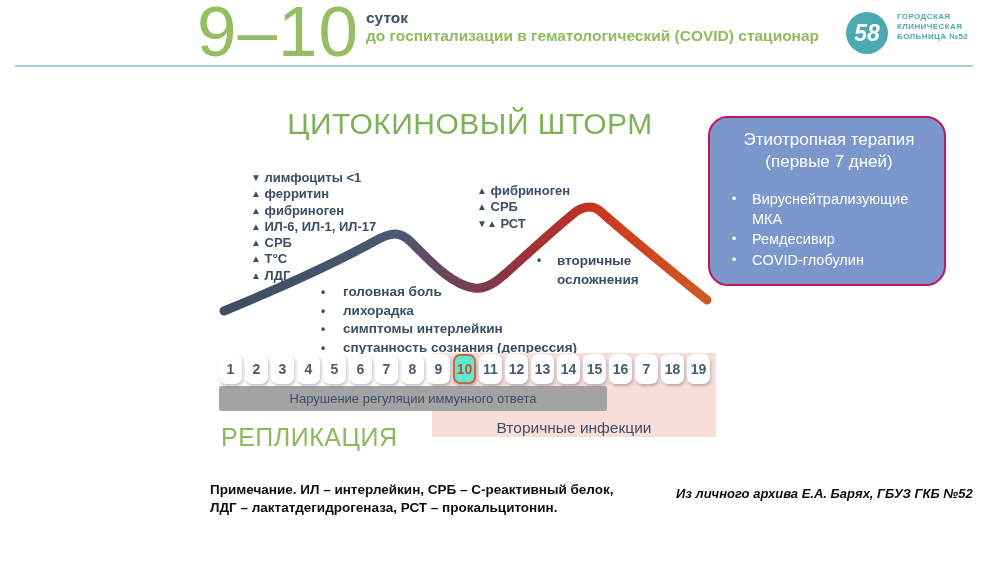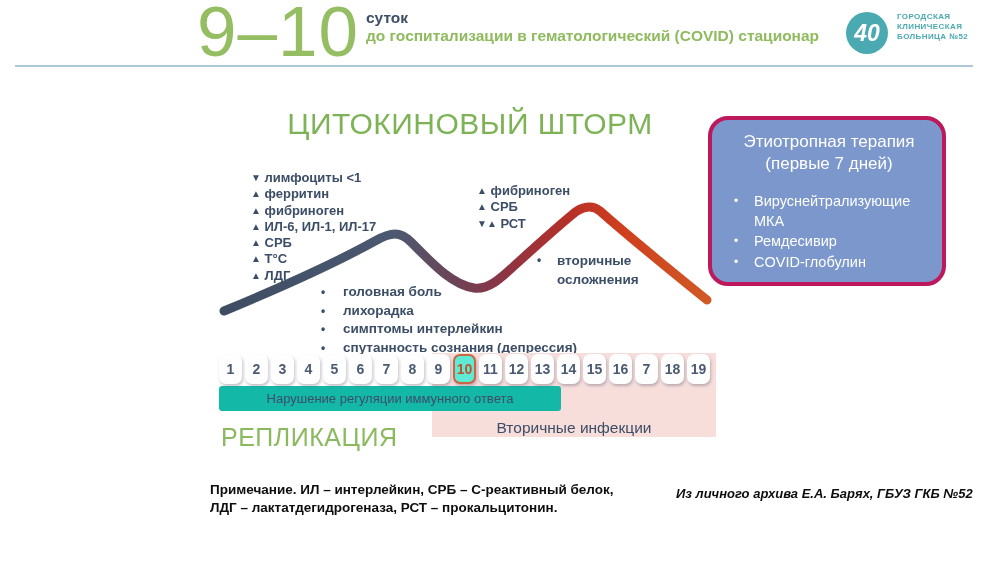--- a/index.html
+++ b/index.html
@@ -27,33 +27,33 @@
 
   
   .bullets { position:absolute; font-size:13.5px; font-weight:bold; color:#3c4d66; line-height:18.6px; white-space:nowrap; }
   .symptoms { left:321px; top:283px; }
   .bullets .dot { display:inline-block; width:22px; font-size:12px; }
   .secondary { position:absolute; left:537px; top:251px; font-size:13.5px; font-weight:bold; color:#3c4d66; line-height:19px; display:flex; }
   .secondary .dot { width:20px; font-size:12px; }
   .secondary .txt { width:96px; white-space:normal; }
 
   
-  .therapy { position:absolute; left:708px; top:116px; width:238px; height:170px; background:#7b97cb; border:4px solid #be185d; border-radius:20px; color:#fff; padding:11px 12px 0 16px; }
+  .therapy { position:absolute; left:708px; top:116px; width:238px; height:170px; background:#7b97cb; border:2px solid #be185d; border-radius:20px; color:#fff; padding:11px 12px 0 16px; }
   .therapy-title { text-align:center; font-size:17px; line-height:22px; }
   .therapy-list { list-style:none; margin-top:17px; font-size:14.5px; line-height:19.5px; }
   .therapy-list li { display:flex; margin-bottom:1px; }
   .therapy-list .dot { width:26px; flex:0 0 26px; font-size:12px; padding-left:6px; }
 
   
   .curve-svg { position:absolute; left:0; top:0; z-index:0; }
 
   
   .secondary-band { position:absolute; left:432px; top:353px; width:284px; height:84px; background:#f7dedb; z-index:1; }
   .band-label { position:absolute; left:0; right:0; top:66px; text-align:center; font-size:15.5px; color:#3c4d66; }
-  .immune-bar { position:absolute; left:219px; top:386px; width:342px; height:25px; background:#14b8a6; border-radius:3px; z-index:2; display:flex; align-items:center; justify-content:center; font-size:13px; color:#3c4d66; }
+  .immune-bar { position:absolute; left:219px; top:386px; width:388px; height:25px; background:#a3a3a3; border-radius:3px; z-index:2; display:flex; align-items:center; justify-content:center; font-size:13px; color:#3c4d66; }
   .timeline { position:absolute; left:219px; top:354px; display:flex; gap:3px; z-index:3; }
   .tile { width:23px; height:30px; background:#fefefe; border-radius:7px; box-shadow:1px 2px 3px rgba(90,90,115,0.38); display:flex; align-items:center; justify-content:center; font-size:14px; font-weight:bold; color:#4a5a72; }
   .tile.highlight { background:#5eead4; border:2px solid #c96742; color:#c2512b; }
 
   .replication { position:absolute; left:221px; top:423px; font-size:25px; color:#8bb95e; letter-spacing:0.5px; }
 
   
   .note { position:absolute; left:210px; top:481px; font-size:13.5px; font-weight:bold; color:#0d0d0d; line-height:17.5px; }
   .credit { position:absolute; left:676px; top:486px; font-size:13px; font-weight:bold; font-style:italic; color:#0d0d0d; }
 </style>
@@ -61,21 +61,21 @@
 <body>
 
 <div class="slide">
 
   <div class="big-days">9–10</div>
   <div class="header-text">
     <div class="l1">суток</div>
     <div class="l3">до госпитализации в гематологический (COVID) стационар</div>
   </div>
   <div class="logo">
-    <div class="logo-circle">40</div>
+    <div class="logo-circle">58</div>
     <div class="logo-text">
       <div>ГОРОДСКАЯ</div>
       <div>КЛИНИЧЕСКАЯ</div>
       <div>БОЛЬНИЦА №52</div>
     </div>
   </div>
   <div class="divider"></div>
 
   <div class="main-title">ЦИТОКИНОВЫЙ ШТОРМ</div>
 

